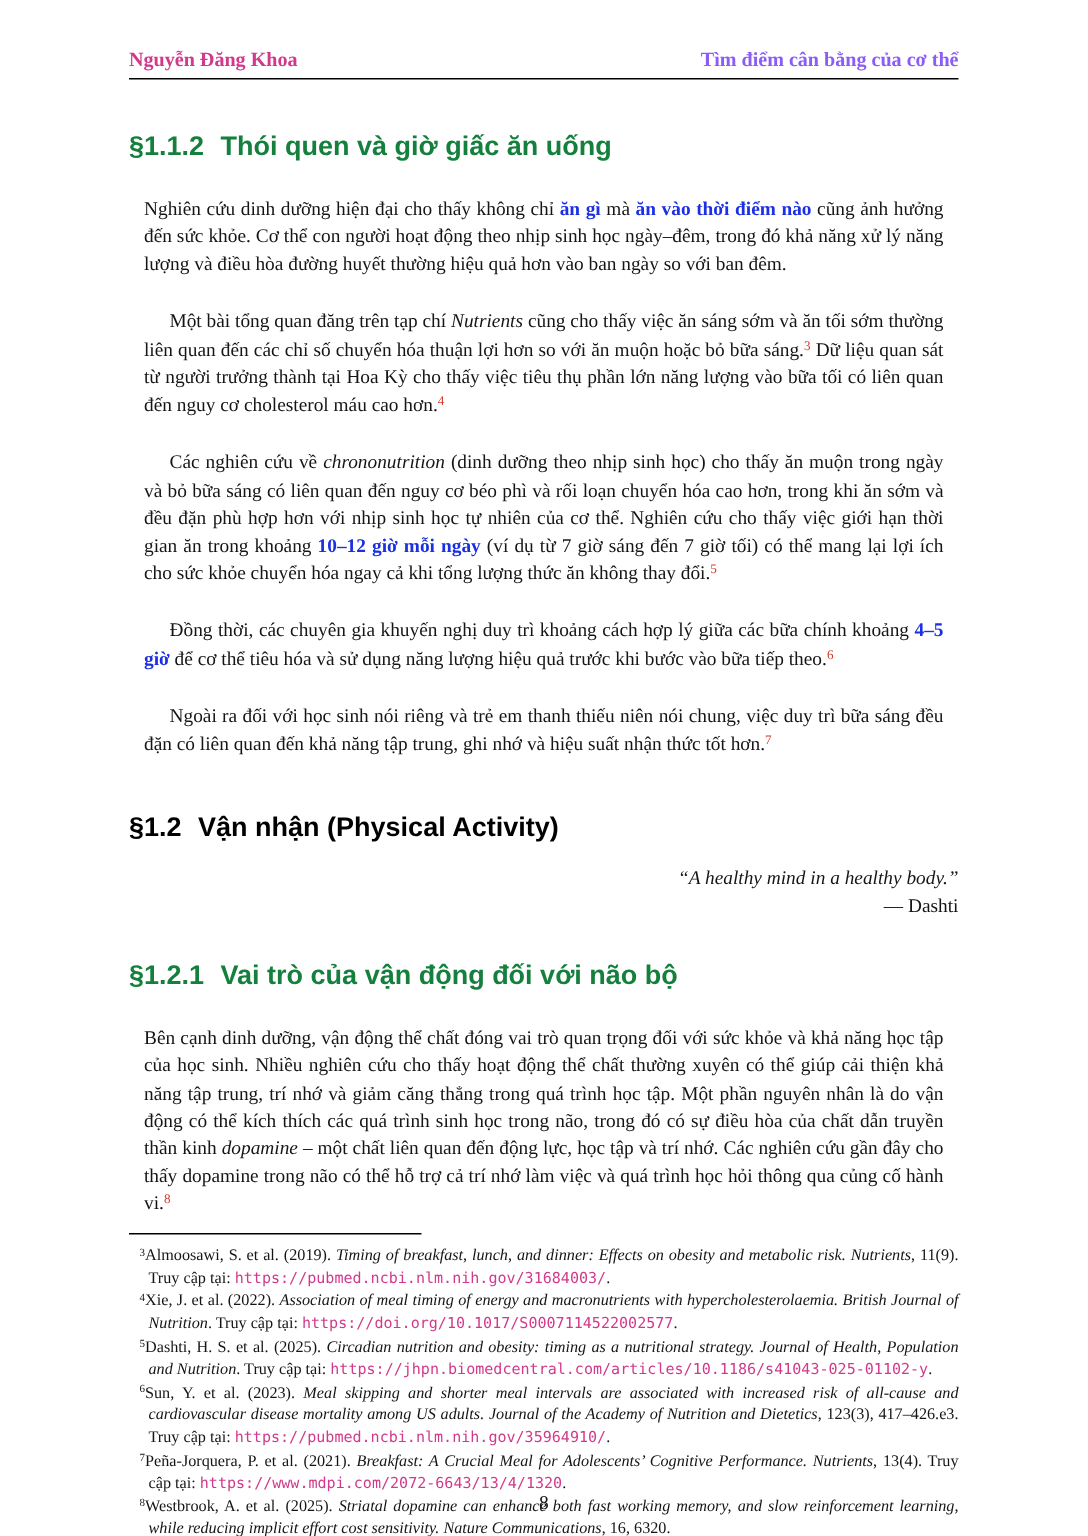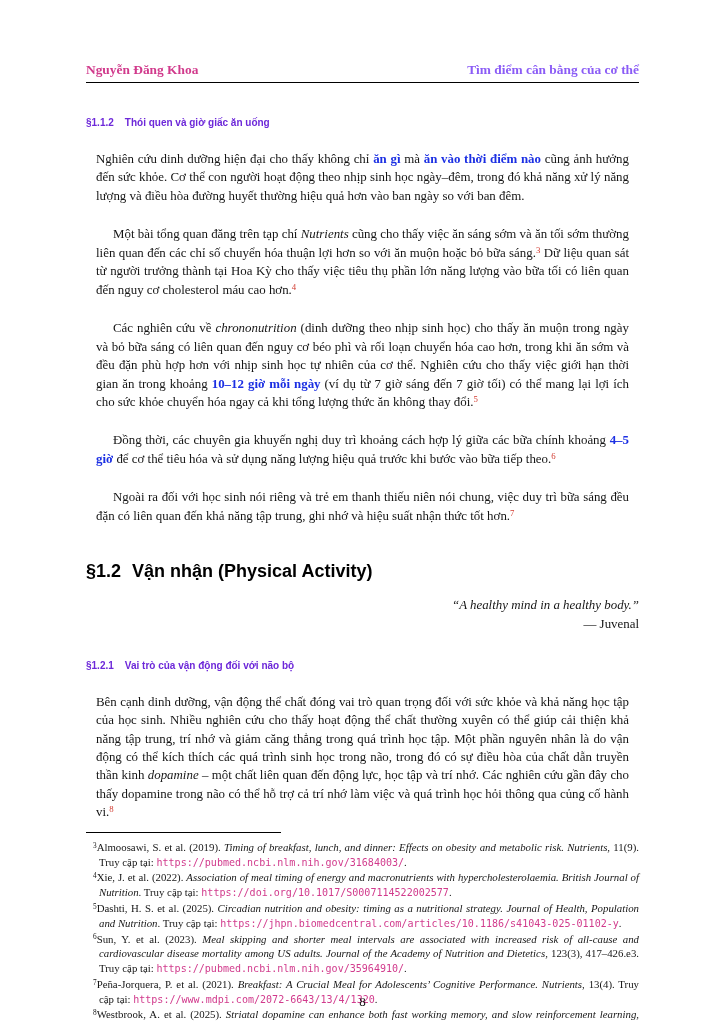--- a/index.html
+++ b/index.html
@@ -8,34 +8,34 @@
     font-family:"Liberation Serif","DejaVu Serif",serif;
     color:#151515;
   }
   :root{
     --accent-blue:#1b2fe3;
     --magenta:#d13a8c;
     --footnote-red:#d13b30;
   }
   .page{
     position:relative; width:725px; height:1024px; box-sizing:border-box;
-    padding:62px 86px 30px 86px;
+    padding:32px 86px 30px 86px;
     display:flex; flex-direction:column;
   }
   .doc-header{
     display:flex; justify-content:space-between; align-items:baseline;
     border-bottom:1.4px solid #000; padding-bottom:4px;
     font-size:13.4px; font-weight:bold;
   }
   .doc-header .author{ color:var(--magenta); }
   .doc-header .title{ color:#8b5cf6; }
 
   .h-subsub{
     font-family:"Liberation Sans","DejaVu Sans",sans-serif;
-    font-weight:bold; font-size:10px; color:#6d28d9;
+    font-weight:bold; font-size:18px; color:#15803d;
     margin:22px 0 12px 0;
   }
   .h-subsub.first{ margin-top:34px; }
   .h-sec{
     font-family:"Liberation Sans","DejaVu Sans",sans-serif;
     font-weight:bold; font-size:18px; color:#000;
     margin:26px 0 8px 0;
   }
   .num{ margin-right:11px; }
 
@@ -92,21 +92,21 @@
   <p class="body indent"><span class="r-n">Các nghiên cứu về </span><span class="r-i">chrononutrition</span><span class="r-n"> (dinh dưỡng theo nhịp sinh học) cho thấy ăn muộn trong ngày và bỏ bữa sáng có liên quan đến nguy cơ béo phì và rối loạn chuyển hóa cao hơn, trong khi ăn sớm và đều đặn phù hợp hơn với nhịp sinh học tự nhiên của cơ thể. Nghiên cứu cho thấy việc giới hạn thời gian ăn trong khoảng </span><span class="r-bblue">10–12 giờ mỗi ngày</span><span class="r-n"> (ví dụ từ 7 giờ sáng đến 7 giờ tối) có thể mang lại lợi ích cho sức khỏe chuyển hóa ngay cả khi tổng lượng thức ăn không thay đổi.</span><span class="r-supr">5</span></p>
   <p class="body indent"><span class="r-n">Đồng thời, các chuyên gia khuyến nghị duy trì khoảng cách hợp lý giữa các bữa chính khoảng </span><span class="r-bblue">4–5 giờ</span><span class="r-n"> để cơ thể tiêu hóa và sử dụng năng lượng hiệu quả trước khi bước vào bữa tiếp theo.</span><span class="r-supr">6</span></p>
   <p class="body indent"><span class="r-n">Ngoài ra đối với học sinh nói riêng và trẻ em thanh thiếu niên nói chung, việc duy trì bữa sáng đều đặn có liên quan đến khả năng tập trung, ghi nhớ và hiệu suất nhận thức tốt hơn.</span><span class="r-supr">7</span></p>
 
   <div class="h-sec">
     <span class="num">§1.2</span><span class="ttl">Vận nhận (Physical Activity)</span>
   </div>
 
   <div class="quote">
     <div class="qt">“A healthy mind in a healthy body.”</div>
-    <div class="qa">— Juvenal</div>
+    <div class="qa">— Dashti</div>
   </div>
 
   <div class="h-subsub">
     <span class="num">§1.2.1</span><span class="ttl">Vai trò của vận động đối với não bộ</span>
   </div>
 
   <p class="body"><span class="r-n">Bên cạnh dinh dưỡng, vận động thể chất đóng vai trò quan trọng đối với sức khỏe và khả năng học tập của học sinh. Nhiều nghiên cứu cho thấy hoạt động thể chất thường xuyên có thể giúp cải thiện khả năng tập trung, trí nhớ và giảm căng thẳng trong quá trình học tập. Một phần nguyên nhân là do vận động có thể kích thích các quá trình sinh học trong não, trong đó có sự điều hòa của chất dẫn truyền thần kinh </span><span class="r-i">dopamine</span><span class="r-n"> – một chất liên quan đến động lực, học tập và trí nhớ. Các nghiên cứu gần đây cho thấy dopamine trong não có thể hỗ trợ cả trí nhớ làm việc và quá trình học hỏi thông qua củng cố hành vi.</span><span class="r-supr">8</span></p>
 
   <div class="footnotes">
     <div class="fn-rule"></div>

